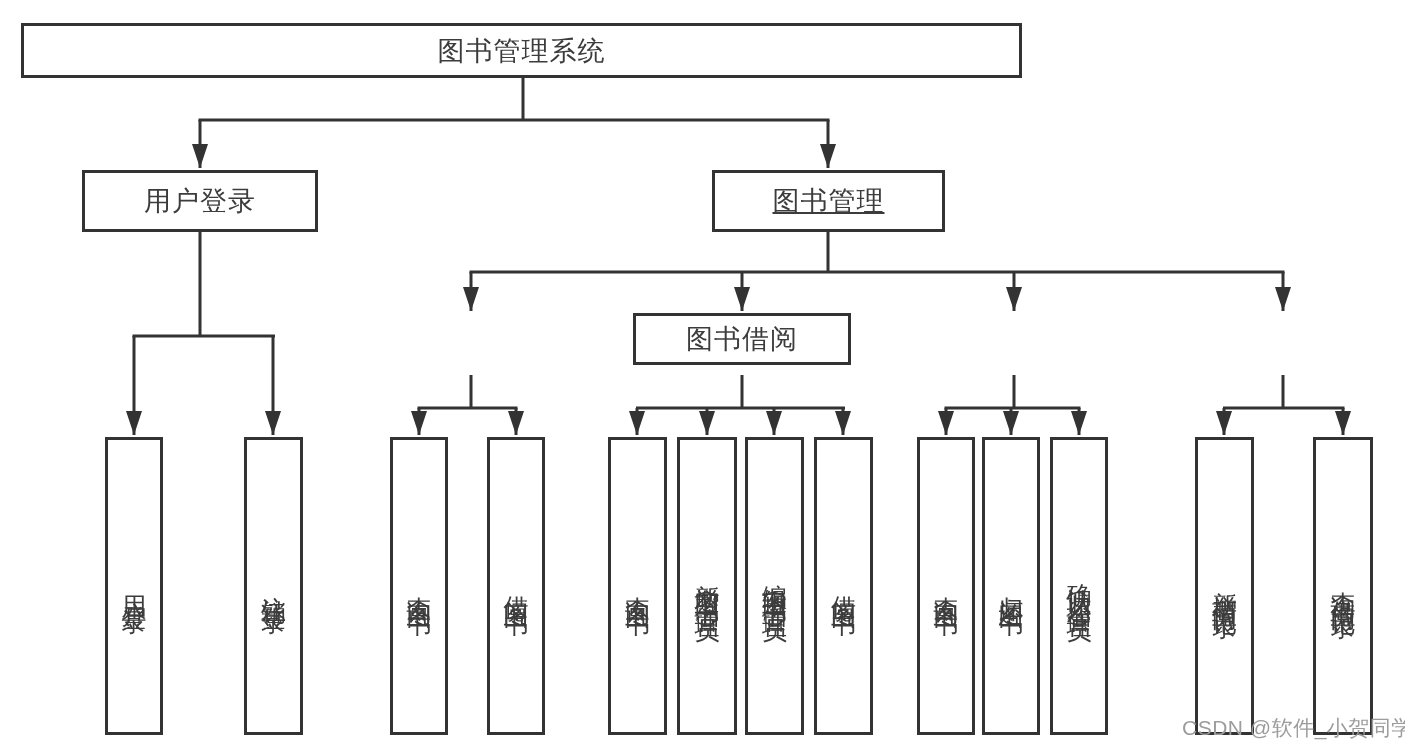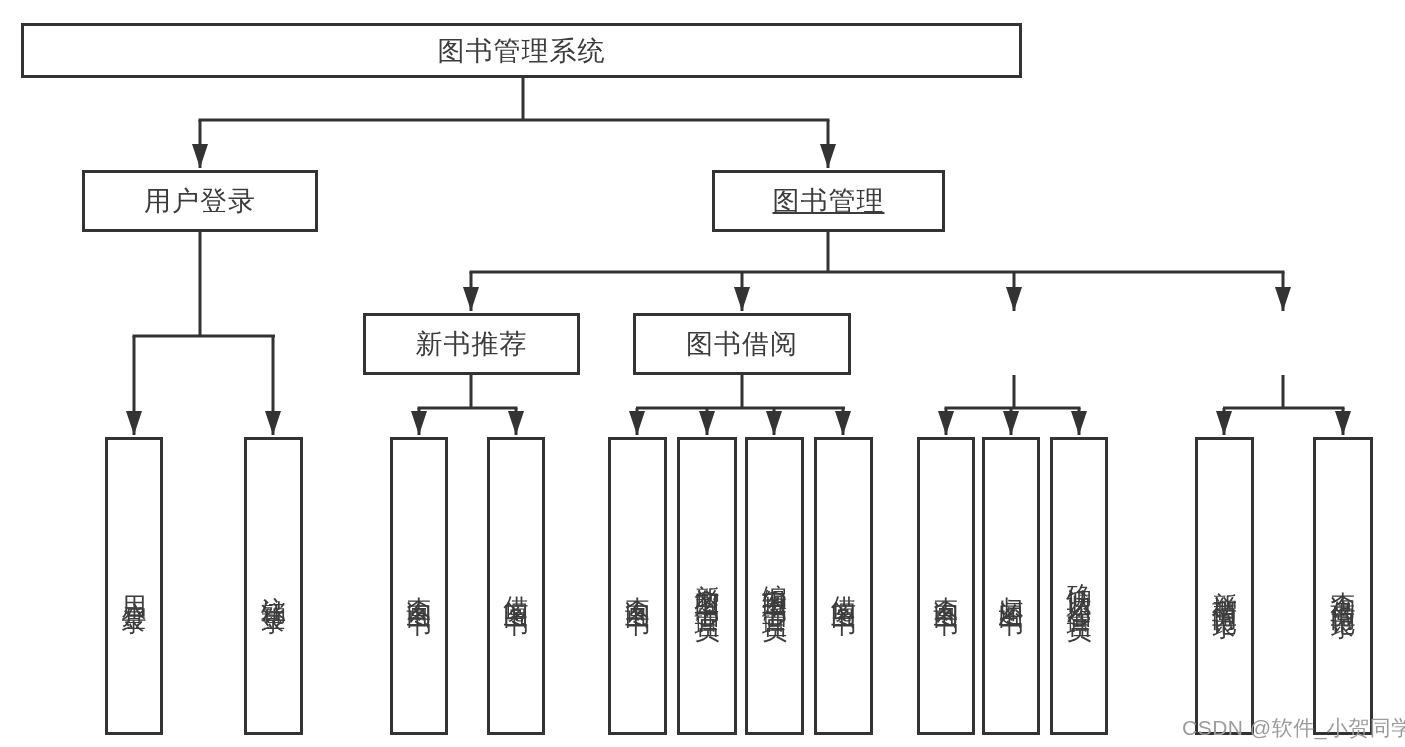--- a/index.html
+++ b/index.html
@@ -103,22 +103,21 @@
       <line x1="1224" y1="408" x2="1224" y2="435" marker-end="url(#ah)"></line>
       <line x1="1343" y1="408" x2="1343" y2="435" marker-end="url(#ah)"></line>
     </g>
   </svg>
 
   <div class="box hbox root-box" style="left:21px; top:13px; width:1001px; height:55px;margin-top:10px;">图书管理系统</div>
 
   <div class="box hbox" style="left:82px; top:170px; width:236px; height:62px;">用户登录</div>
   <div class="box hbox" style="left:712px; top:170px; width:233px; height:62px;text-decoration:underline;">图书管理</div>
 
-  <div class="box hbox" style="left:363px; top:313px; width:217px; height:62px;">新书推荐</div>
-  <div class="box hbox" style="left:633px; top:313px; width:218px; height:62px;">图书借阅</div>
+  <div class="box hbox" style="left:633px; top:313px; width:218px; height:52px;">图书借阅</div>
 
   <div class="box vbox" style="left:105px; top:437px; width:58px; height:298px;">
     <span class="vtext">用户登录</span>
   </div>
   <div class="box vbox" style="left:244px; top:437px; width:59px; height:298px;">
     <span class="vtext">注销登录</span>
   </div>
 
   <div class="box vbox" style="left:390px; top:437px; width:58px; height:298px;">
     <span class="vtext">查询图书</span>

